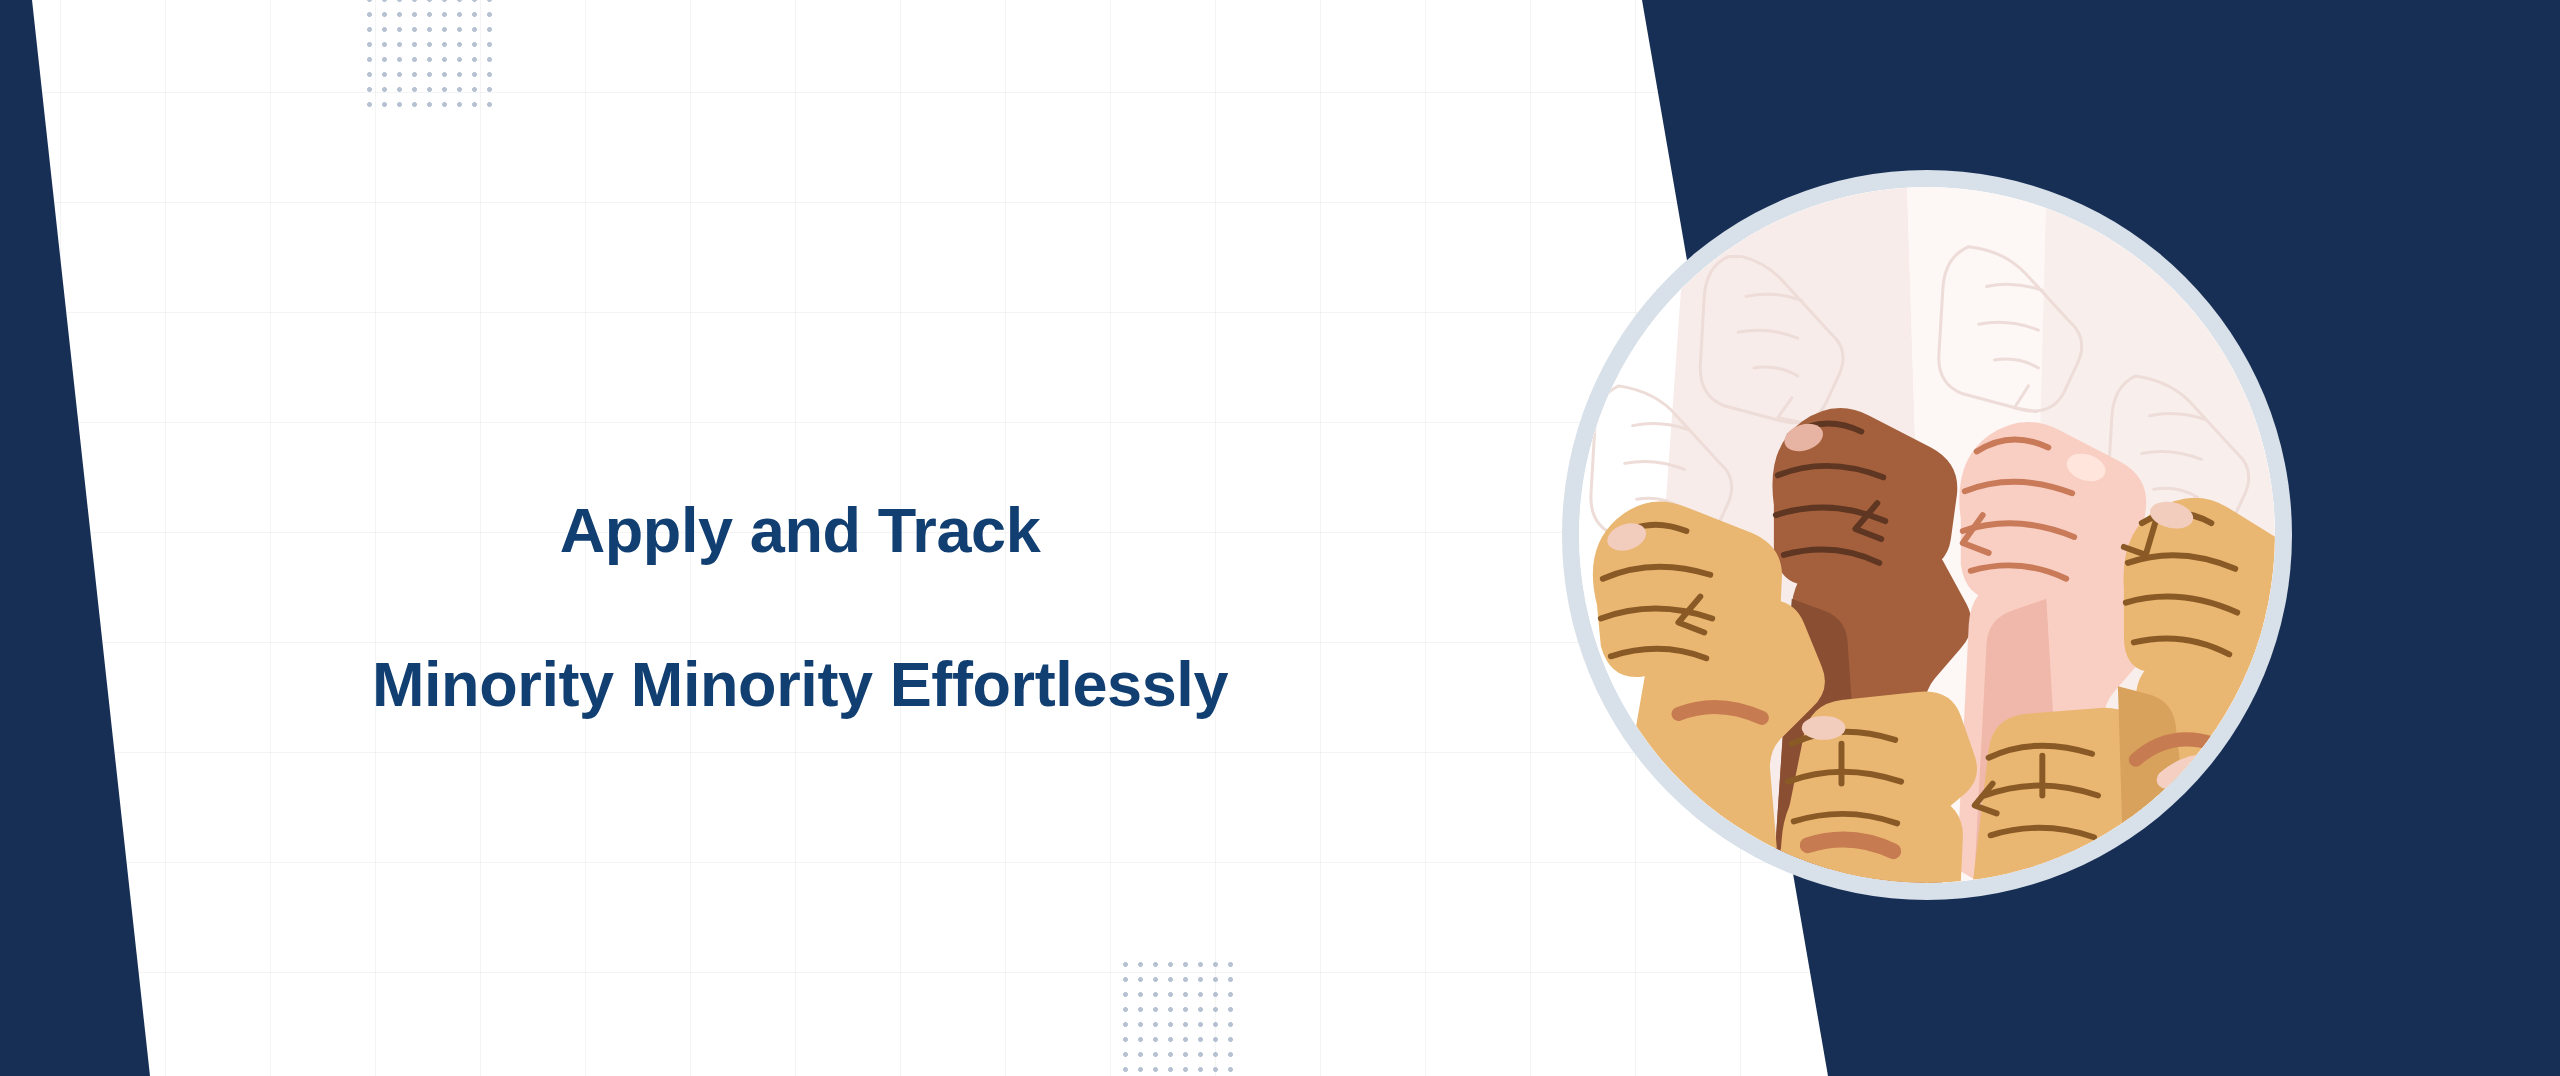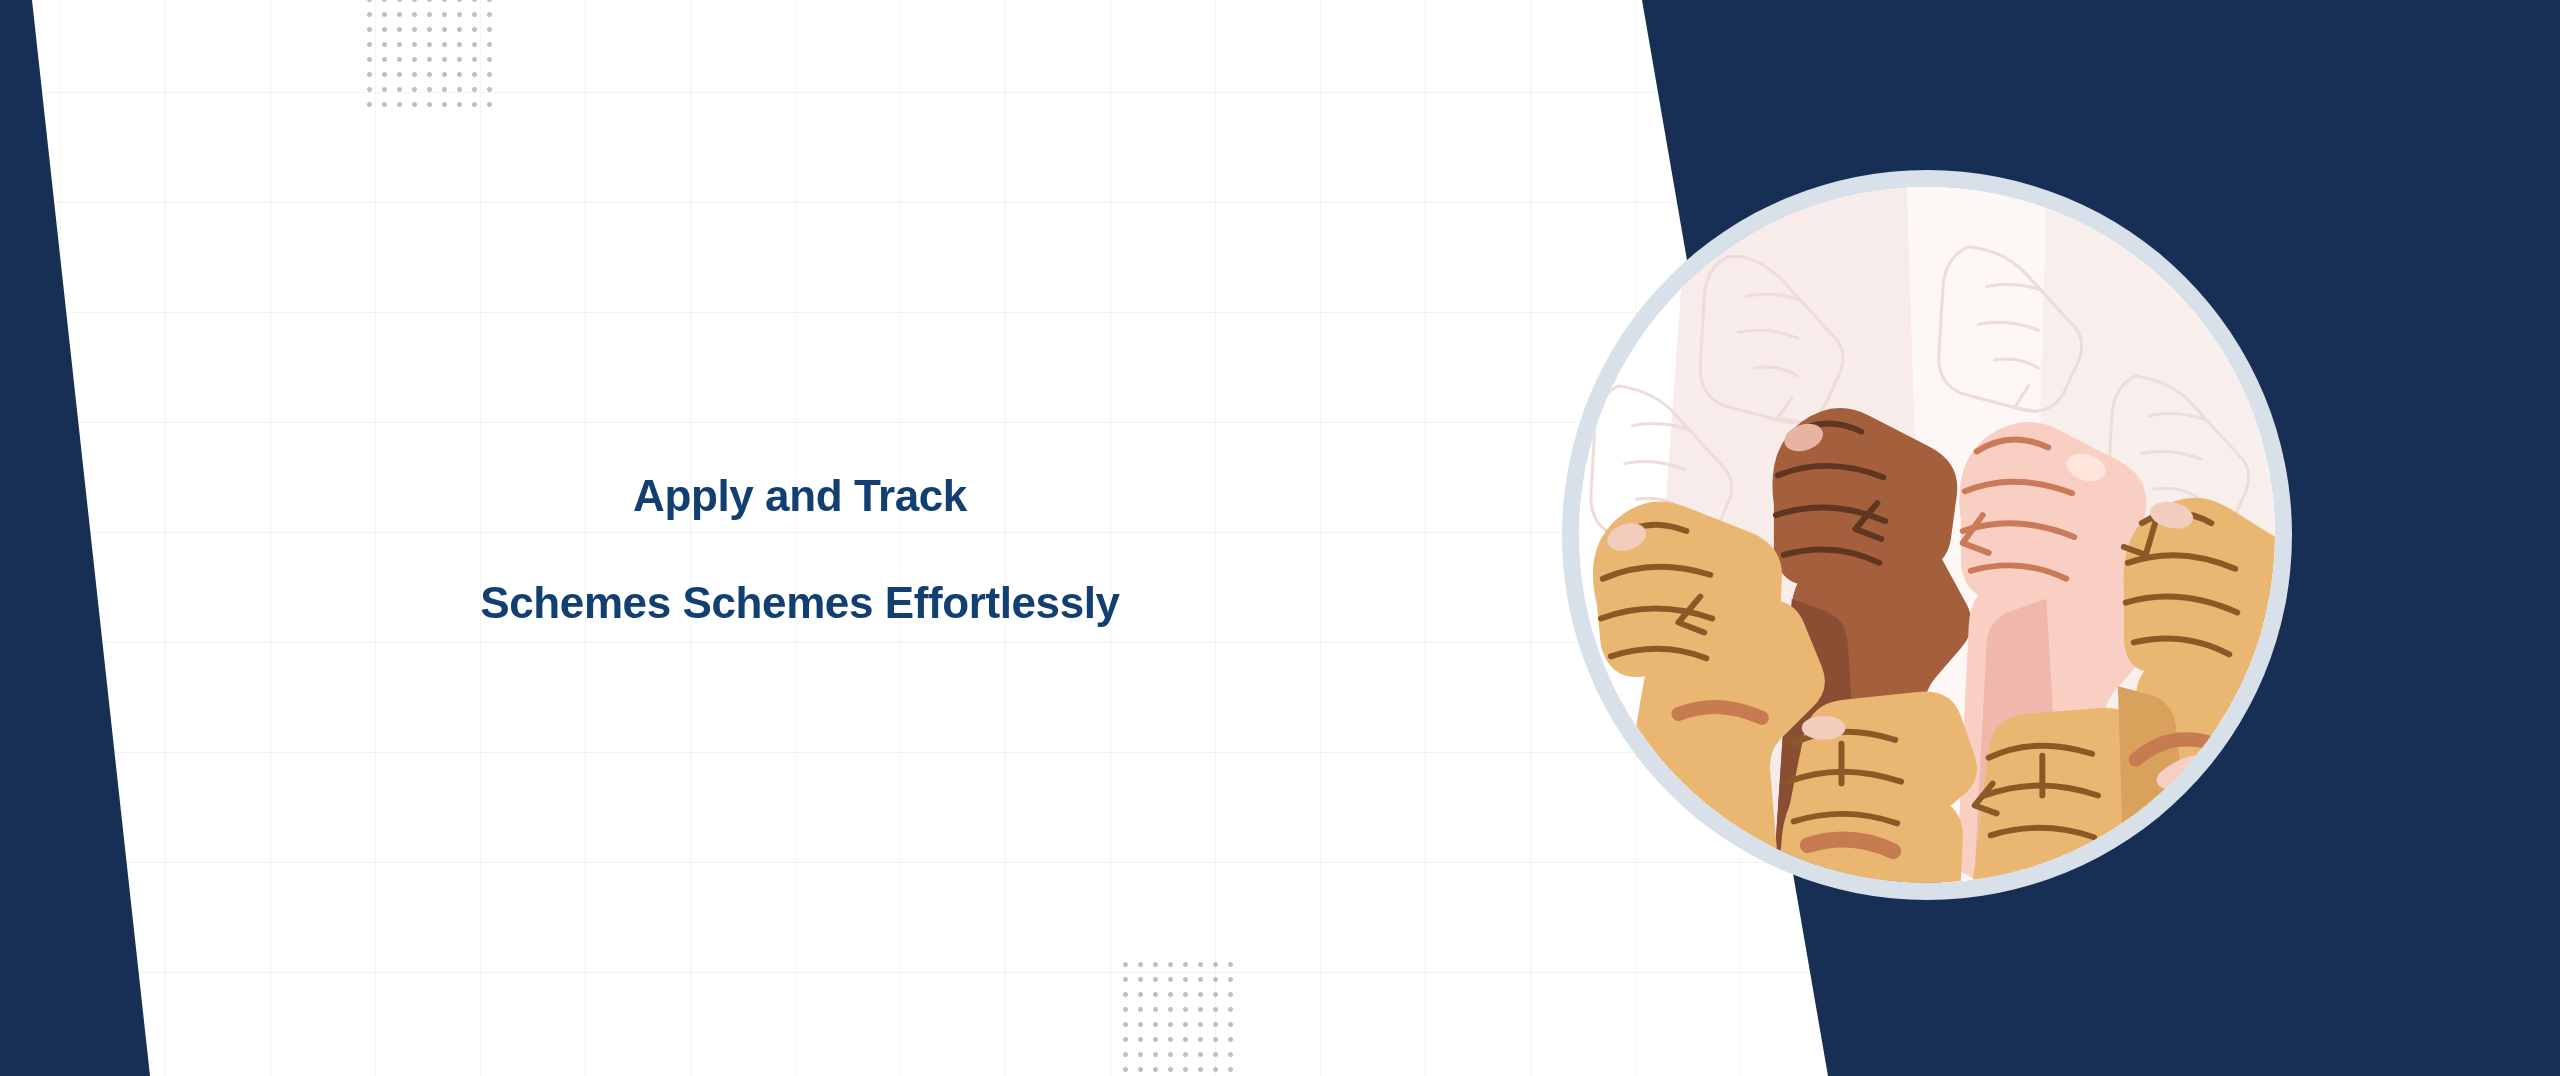--- a/index.html
+++ b/index.html
@@ -60,21 +60,21 @@
   .dots-bottom{ left:1116px; top:955px; width:124px; height:140px; }
 
   
   .headline{
     position:absolute;
     left:0;
     top:415px;
     width:1600px;
     text-align:center;
     color:#123F72;
-    font-size:44px;
+    font-size:63px;
     line-height:1.22;
     font-weight:700;
     letter-spacing:-0.4px;
     white-space:pre-line;
   }
   .headline .l1{ display:block; }
   .headline .l2{ display:block; }
 
   
   .circle-wrap{
@@ -106,21 +106,21 @@
 
   <div class="wedge wedge-left"></div>
 
   <div class="wedge wedge-right"></div>
 
   <div class="dots dots-top"></div>
   <div class="dots dots-bottom"></div>
 
   <h1 class="headline" style="color: rgb(18, 63, 114);">
     <span class="l1">Apply and Track</span>
-    <span class="l2">Schemes Schemes Effortlessly</span>
+    <span class="l2">Minority Minority Effortlessly</span>
   </h1>
 
   <div class="circle-wrap" style="background: rgb(216, 224, 233);">
     <div class="circle-inner">
       <svg viewBox="0 0 700 700" preserveAspectRatio="xMidYMid slice">
         <defs>
           <clipPath id="cc">
               <circle cx="350" cy="350" r="350"></circle>
             </clipPath>
         </defs>

